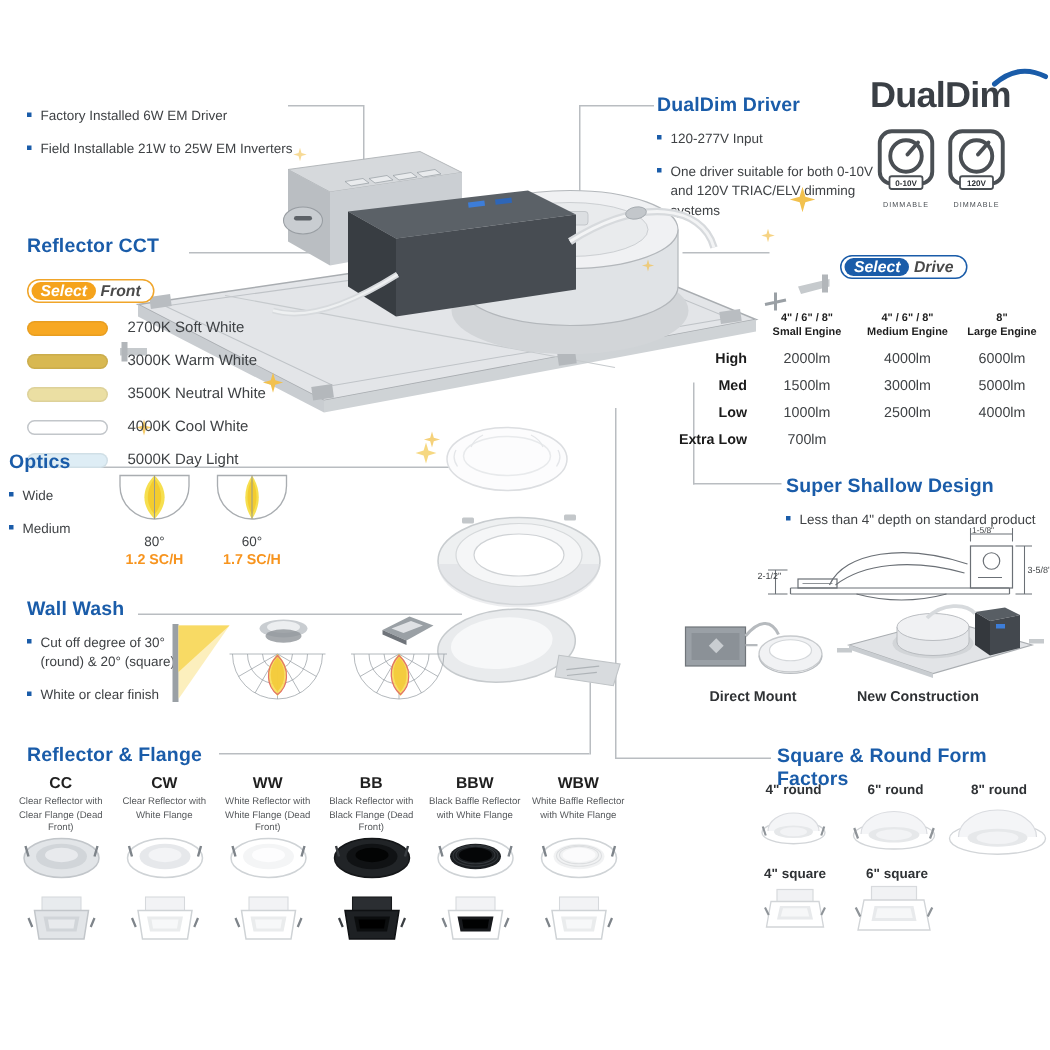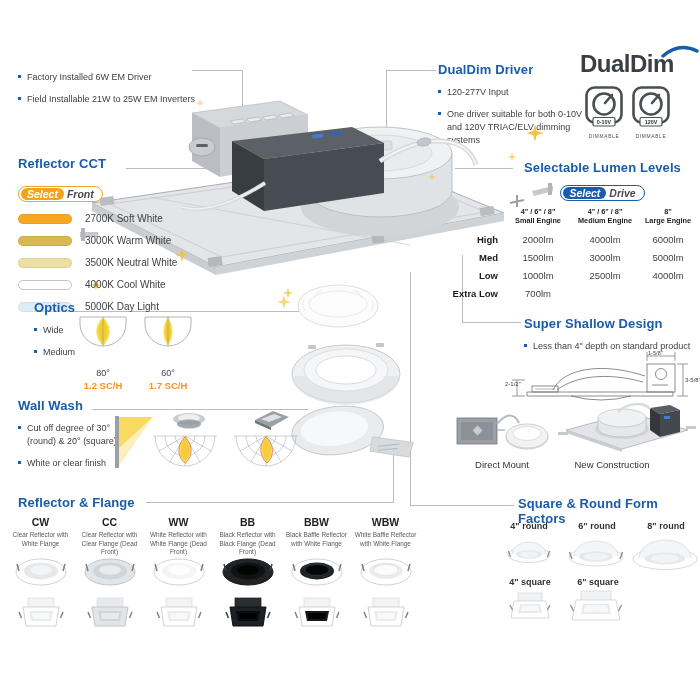--- a/index.html
+++ b/index.html
@@ -18,23 +18,23 @@
   .badge.drive{border-color:#1A5CA9}.badge.drive .pill{background:#1A5CA9}
   .sw{display:flex;align-items:center;gap:13px;margin-top:11px}
   .sw .chip{width:54px;height:10px;border-radius:5px;border:1px solid rgba(0,0,0,.06)}
   .sw .chip.outline{border:1px solid #c2c6ca}
   .sw .lbl{font-size:10px;color:#3f4245}
   .lumtable{display:grid;grid-template-columns:54px 64px 70px 56px;font-size:9.5px;color:#3f4245;align-items:center}
   .lumtable .ch{font-size:7.3px;font-weight:bold;color:#1d1d1d;text-align:center;line-height:1.3;padding-bottom:5px}
   .lumtable .rl{font-weight:bold;color:#1b1b1b;text-align:right;padding:3.5px 8px 3.5px 0;font-size:9.5px}
   .lumtable .v{text-align:center;padding:3.5px 0}
   .beam-wrap{position:absolute;width:54px;text-align:center}
-  .beam-angle{font-size:9px;color:#3f4245;margin-top:15px}
+  .beam-angle{font-size:9px;color:#3f4245;margin-top:2px}
   .beam-sc{font-size:9.5px;font-weight:bold;color:#F7941E;margin-top:2px}
-  .mount-label{position:absolute;font-size:9.5px;font-weight:normal;color:#2f3235;text-align:center}
+  .mount-label{position:absolute;font-size:9.5px;font-weight:bold;color:#2f3235;text-align:center}
   .refrow{position:absolute;display:flex}
   .refcol{width:69px;display:flex;flex-direction:column;align-items:center;text-align:center}
   .refcol .code{font-size:10.5px;font-weight:bold;color:#1f1f1f}
   .refcol .desc{font-size:6.4px;color:#56595c;line-height:1.35;height:19px;margin-top:3px;width:64px}
   .fflabel{position:absolute;font-size:9px;font-weight:bold;color:#2f3235;text-align:center}
   svg text{font-family:"Liberation Sans",sans-serif}
   
   .trim-r .flange{fill:#fff;stroke:#cfd3d6}.trim-r .cone{fill:#e6e8eb}.trim-r .open{fill:#f3f4f6}
   .trim-r.cc .flange{fill:#e2e5e8;stroke:#c2c6ca}.trim-r.cc .cone{fill:#d1d5d9}.trim-r.cc .open{fill:#e8eaed}
   .trim-r.ww .cone{fill:#f4f5f6}.trim-r.ww .open{fill:#fdfdfe}
@@ -211,21 +211,20 @@
         <span class="chip outline" style="background-color: rgb(255, 255, 255);"></span>
         <span class="lbl">4000K Cool White</span>
       </div>
     <div class="sw">
         <span class="chip" style="background-color: rgb(222, 237, 245);"></span>
         <span class="lbl">5000K Day Light</span>
       </div>
   </div>
 
   <div class="abs" style="left:505px;top:160px;width:195px;text-align:center">
-    <div class="h1">Selectable Lumen Levels</div>
     <div style="margin-top:8px">
       <span class="badge drive">
         <span class="pill">Select</span>
           <span class="rest">Drive</span>
       </span>
     </div>
   </div>
   <div class="abs lumtable" style="left:452px;top:207px;width:246px">
     <div></div>
     <div class="ch">
@@ -273,21 +272,21 @@
 
     <g transform="rotate(-6 70 155)">
       <ellipse cx="66" cy="152" rx="46" ry="24" fill="#e9ebed" stroke="#c6cacd" stroke-width="1"></ellipse>
       <ellipse cx="63" cy="150" rx="34" ry="17" fill="#f7f8f9"></ellipse>
       <polygon points="100,162 140,172 134,186 96,176" fill="#d8dbde" stroke="#bfc3c6" stroke-width="0.7"></polygon>
       <path d="M104,172 h22 M104,176 h20" stroke="#aeb3b7" stroke-width="0.8"></path>
     </g>
     <path d="M0,-7 L1.6,-1.6 L7,0 L1.6,1.6 L0,7 L-1.6,1.6 L-7,0 L-1.6,-1.6 Z" transform="translate(12,24)" fill="#F4CE62" opacity="0.8"></path>
   </svg>
 
-  <div class="abs" style="left:34px;top:300px;width:60px">
+  <div class="abs" style="left:6px;top:300px;width:60px">
     <div class="h1">Optics</div>
     <div class="bul">
         <span class="sq"></span>
         <span>Wide</span>
       </div>
     <div class="bul">
         <span class="sq"></span>
         <span>Medium</span>
       </div>
   </div>
@@ -432,55 +431,55 @@
     <polygon points="92,8 102,14 102,37 92,30" fill="#34383d"></polygon>
     <rect x="106" y="16" width="6" height="3" fill="#3d7dd8"></rect>
     <path d="M60,12 C70,2 86,2 92,9" stroke="#d7dadd" stroke-width="2.5" fill="none"></path>
   </svg>
   <div class="mount-label" style="left:545px;top:459px;width:134px">New Construction</div>
 
   <div class="abs h1" style="left:18px;top:495px">Reflector &amp; Flange</div>
   <div class="refrow" style="left:6px;top:516px;width:420px">
 
     <div class="refcol">
+      <div class="code">CC</div>
+      <div class="desc">Clear Reflector with Clear Flange (Dead Front)</div>
+      <svg class="trim-r cc" width="56" height="34" viewBox="0 0 56 34" style="margin-top:4px">
+        <ellipse class="flange" cx="28" cy="18" rx="25" ry="13" stroke-width="1"></ellipse>
+        <ellipse class="cone" cx="28" cy="17" rx="17" ry="8.5"></ellipse>
+        <g class="baffle" stroke-width="0.7">
+            <ellipse cx="28" cy="16.5" rx="15" ry="7"></ellipse>
+            <ellipse cx="28" cy="16" rx="13" ry="5.8"></ellipse>
+          </g>
+        <ellipse class="open" cx="28" cy="16" rx="11" ry="4.8"></ellipse>
+        <path d="M4,10 l2,7 M52,10 l-2,7" stroke="#7e848a" stroke-width="1.6"></path>
+      </svg>
+      <svg class="trim-s cc" width="50" height="36" viewBox="0 0 50 36" style="margin-top:8px">
+        <rect class="riser" x="12" y="2" width="26" height="10" stroke-width="0.7"></rect>
+        <polygon class="flange" points="7,11 43,11 40,30 10,30" stroke-width="1"></polygon>
+        <polygon class="cone" points="13,15 37,15 35,25 15,25"></polygon>
+        <polygon class="open" points="16,17 34,17 33,23 17,23"></polygon>
+        <path d="M3,16 l2.5,6 M47,16 l-2.5,6" stroke="#7e848a" stroke-width="1.5"></path>
+      </svg>
+    </div>
+
+    <div class="refcol">
       <div class="code">CW</div>
       <div class="desc">Clear Reflector with White Flange</div>
       <svg class="trim-r" width="56" height="34" viewBox="0 0 56 34" style="margin-top:4px">
         <ellipse class="flange" cx="28" cy="18" rx="25" ry="13" stroke-width="1"></ellipse>
         <ellipse class="cone" cx="28" cy="17" rx="17" ry="8.5"></ellipse>
         <g class="baffle" stroke-width="0.7">
             <ellipse cx="28" cy="16.5" rx="15" ry="7"></ellipse>
             <ellipse cx="28" cy="16" rx="13" ry="5.8"></ellipse>
           </g>
         <ellipse class="open" cx="28" cy="16" rx="11" ry="4.8"></ellipse>
         <path d="M4,10 l2,7 M52,10 l-2,7" stroke="#7e848a" stroke-width="1.6"></path>
       </svg>
       <svg class="trim-s" width="50" height="36" viewBox="0 0 50 36" style="margin-top:8px">
-        <rect class="riser" x="12" y="2" width="26" height="10" stroke-width="0.7"></rect>
-        <polygon class="flange" points="7,11 43,11 40,30 10,30" stroke-width="1"></polygon>
-        <polygon class="cone" points="13,15 37,15 35,25 15,25"></polygon>
-        <polygon class="open" points="16,17 34,17 33,23 17,23"></polygon>
-        <path d="M3,16 l2.5,6 M47,16 l-2.5,6" stroke="#7e848a" stroke-width="1.5"></path>
-      </svg>
-    </div>
-
-    <div class="refcol">
-      <div class="code">CC</div>
-      <div class="desc">Clear Reflector with Clear Flange (Dead Front)</div>
-      <svg class="trim-r cc" width="56" height="34" viewBox="0 0 56 34" style="margin-top:4px">
-        <ellipse class="flange" cx="28" cy="18" rx="25" ry="13" stroke-width="1"></ellipse>
-        <ellipse class="cone" cx="28" cy="17" rx="17" ry="8.5"></ellipse>
-        <g class="baffle" stroke-width="0.7">
-            <ellipse cx="28" cy="16.5" rx="15" ry="7"></ellipse>
-            <ellipse cx="28" cy="16" rx="13" ry="5.8"></ellipse>
-          </g>
-        <ellipse class="open" cx="28" cy="16" rx="11" ry="4.8"></ellipse>
-        <path d="M4,10 l2,7 M52,10 l-2,7" stroke="#7e848a" stroke-width="1.6"></path>
-      </svg>
-      <svg class="trim-s cc" width="50" height="36" viewBox="0 0 50 36" style="margin-top:8px">
         <rect class="riser" x="12" y="2" width="26" height="10" stroke-width="0.7"></rect>
         <polygon class="flange" points="7,11 43,11 40,30 10,30" stroke-width="1"></polygon>
         <polygon class="cone" points="13,15 37,15 35,25 15,25"></polygon>
         <polygon class="open" points="16,17 34,17 33,23 17,23"></polygon>
         <path d="M3,16 l2.5,6 M47,16 l-2.5,6" stroke="#7e848a" stroke-width="1.5"></path>
       </svg>
     </div>
 
     <div class="refcol">
       <div class="code">WW</div>

